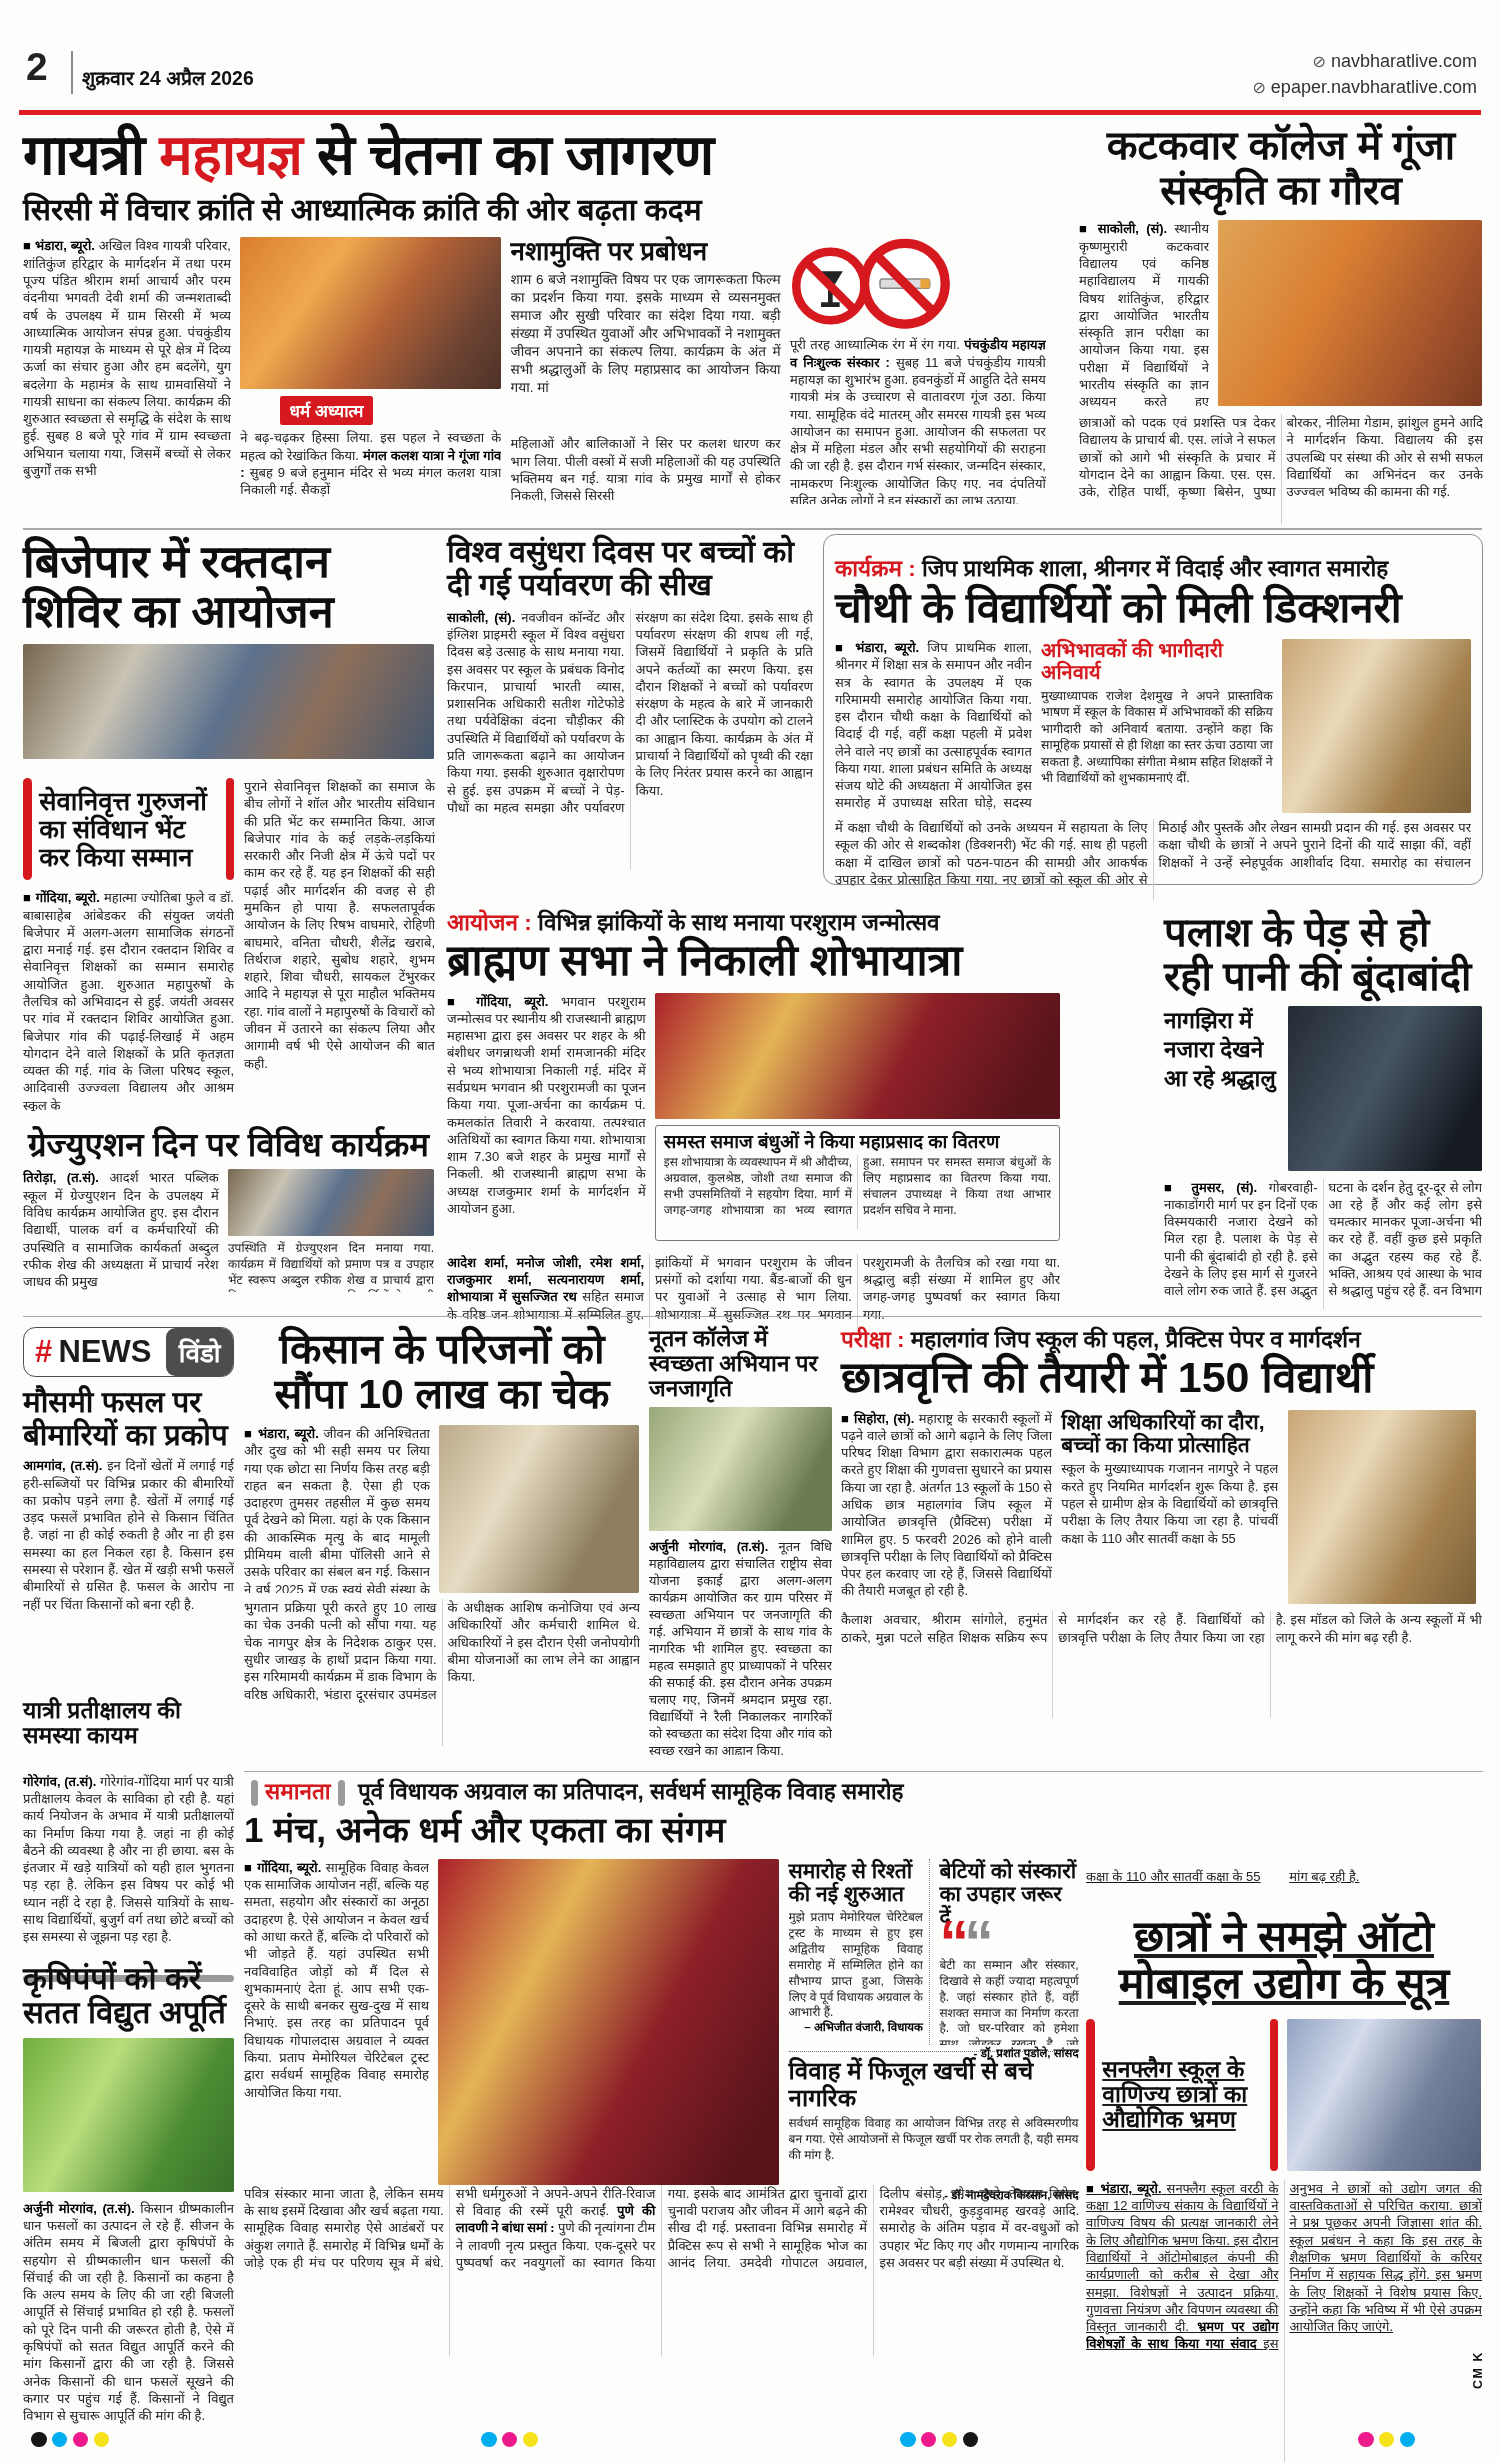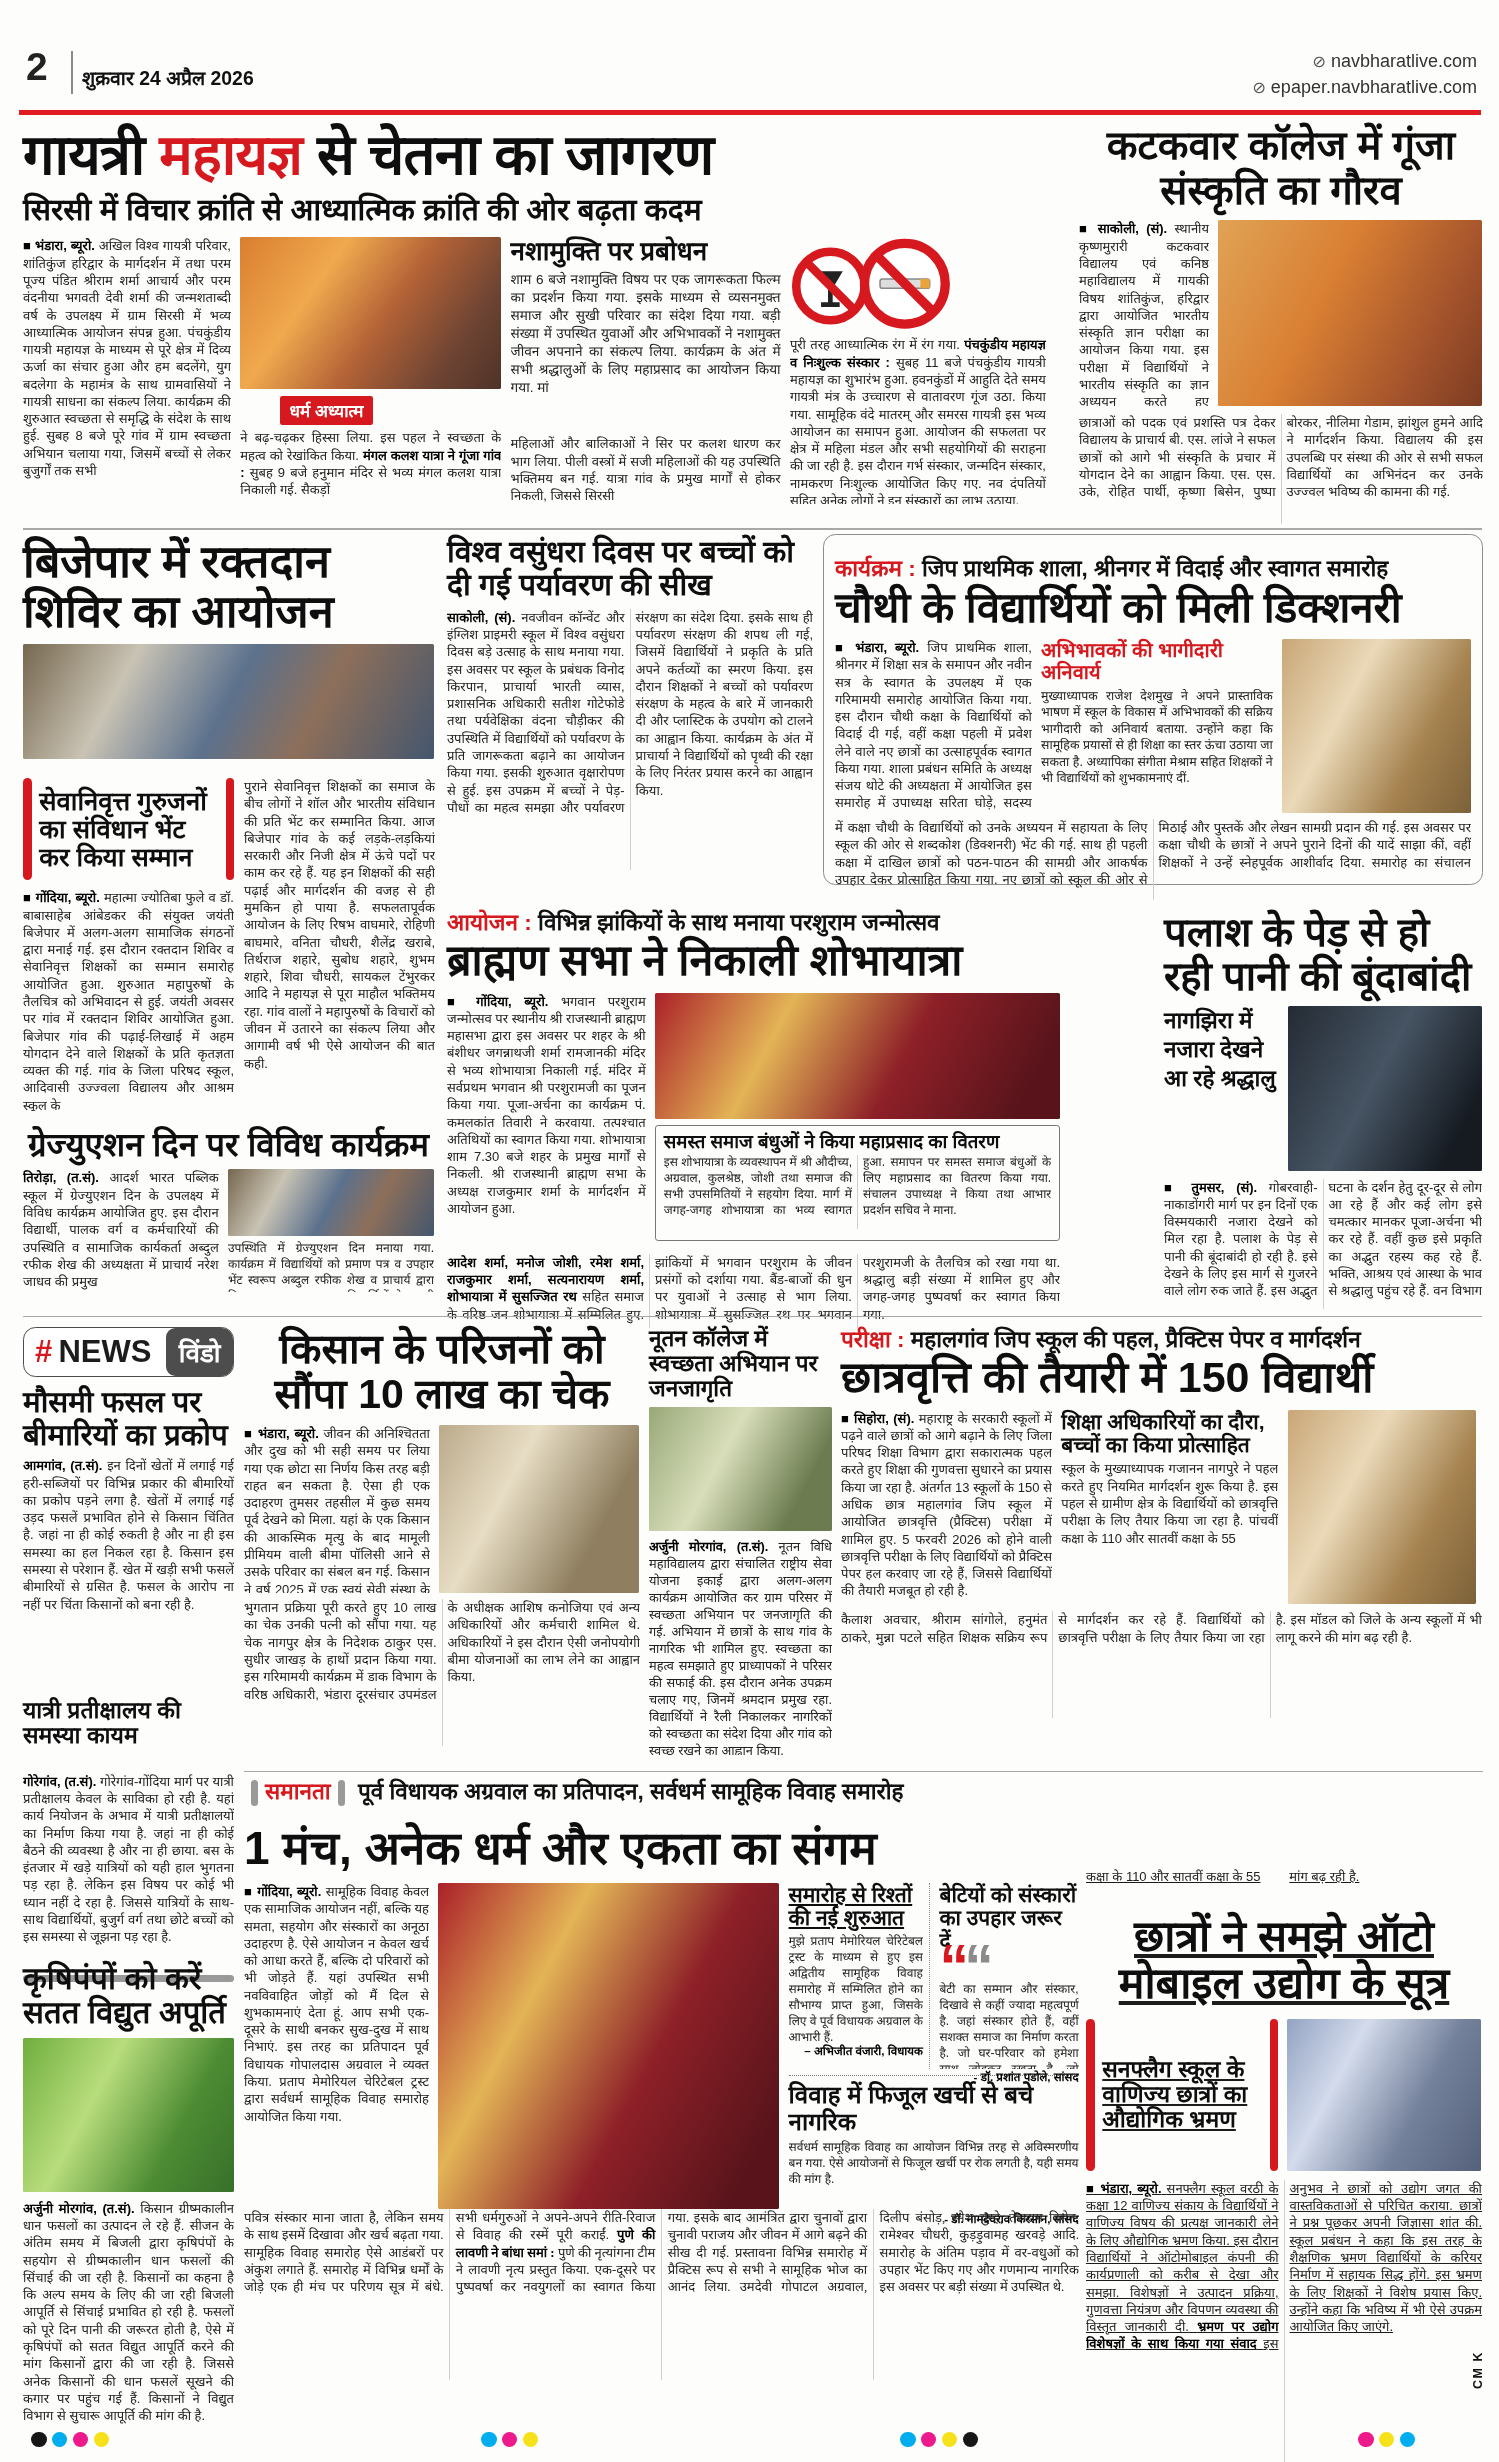--- a/index.html
+++ b/index.html
@@ -307,31 +307,31 @@
     <b class="by">अर्जुनी मोरगांव, (त.सं).</b>
     <span>किसान ग्रीष्मकालीन धान फसलों का उत्पादन ले रहे हैं. सीजन के अंतिम समय में बिजली द्वारा कृषिपंपों के सहयोग से ग्रीष्मकालीन धान फसलों की सिंचाई की जा रही है. किसानों का कहना है कि अल्प समय के लिए की जा रही बिजली आपूर्ति से सिंचाई प्रभावित हो रही है. फसलों को पूरे दिन पानी की जरूरत होती है, ऐसे में कृषिपंपों को सतत विद्युत आपूर्ति करने की मांग किसानों द्वारा की जा रही है. जिससे अनेक किसानों की धान फसलें सूखने की कगार पर पहुंच गई हैं. किसानों ने विद्युत विभाग से सुचारू आपूर्ति की मांग की है.</span>
   </div>
 </div>
 
 <div class="abs" style="left:244px;top:1779px;width:835px;height:627px;">
   <div class="kick">
     <span class="graybar"></span><span class="lbl red">समानता</span><span class="graybar"></span>
     <span>पूर्व विधायक अग्रवाल का प्रतिपादन, सर्वधर्म सामूहिक विवाह समारोह</span>
   </div>
-  <div class="hl" style="font-size:46px;margin-top:17px;">1 मंच, अनेक धर्म और एकता का संगम</div>
+  <div class="hl" style="font-size:35px;margin-top:5px;">1 मंच, अनेक धर्म और एकता का संगम</div>
   <div class="row" style="margin-top:9.3px;height:326px;">
     <div class="bt" style="width:185px;height:326px;">
       <b class="by">■ गोंदिया, ब्यूरो.</b>
       <span>सामूहिक विवाह केवल एक सामाजिक आयोजन नहीं, बल्कि यह समता, सहयोग और संस्कारों का अनूठा उदाहरण है. ऐसे आयोजन न केवल खर्च को आधा करते हैं, बल्कि दो परिवारों को भी जोड़ते हैं. यहां उपस्थित सभी नवविवाहित जोड़ों को मैं दिल से शुभकामनाएं देता हूं. आप सभी एक-दूसरे के साथी बनकर सुख-दुख में साथ निभाएं. इस तरह का प्रतिपादन पूर्व विधायक गोपालदास अग्रवाल ने व्यक्त किया. प्रताप मेमोरियल चेरिटेबल ट्रस्ट द्वारा सर्वधर्म सामूहिक विवाह समारोह आयोजित किया गया.</span>
     </div>
     <div class="ph ph-wed" style="width:341px;height:326px;"></div>
     <div style="width:290px;">
       <div class="row" style="height:186px;">
         <div style="width:138px;border-right:1.6px dotted #888;padding-right:6.2px;">
-          <div class="hl" style="font-size:21px;text-decoration:underline;">समारोह से रिश्तों की नई शुरुआत</div>
+          <div class="hl" style="font-size:21px;">समारोह से रिश्तों की नई शुरुआत</div>
           <div class="bt" style="font-size:12px;height:109px;margin-top:4.7px;">मुझे प्रताप मेमोरियल चेरिटेबल ट्रस्ट के माध्यम से हुए इस अद्वितीय सामूहिक विवाह समारोह में सम्मिलित होने का सौभाग्य प्राप्त हुआ, जिसके लिए वे पूर्व विधायक अग्रवाल के आभारी हैं.</div>
           <div class="author" style="font-size:11.6px;">– अभिजीत वंजारी, विधायक</div>
         </div>
         <div style="width:143px;">
           <div class="hl" style="font-size:21px;">बेटियों को संस्कारों का उपहार जरूर दें</div>
           <div class="qmark"><span class="q1">“</span><span class="q2">“</span></div>
           <div class="bt" style="font-size:12px;height:87px;">बेटी का सम्मान और संस्कार, दिखावे से कहीं ज्यादा महत्वपूर्ण है. जहां संस्कार होते हैं, वहीं सशक्त समाज का निर्माण करता है. जो घर-परिवार को हमेशा साथ जोड़कर रखता है. जो जीवन के लिए महत्वपूर्ण हैं.</div>
           <div class="author" style="font-size:11.6px;">- डॉ. प्रशांत पडोले, सांसद</div>
         </div>
       </div>

